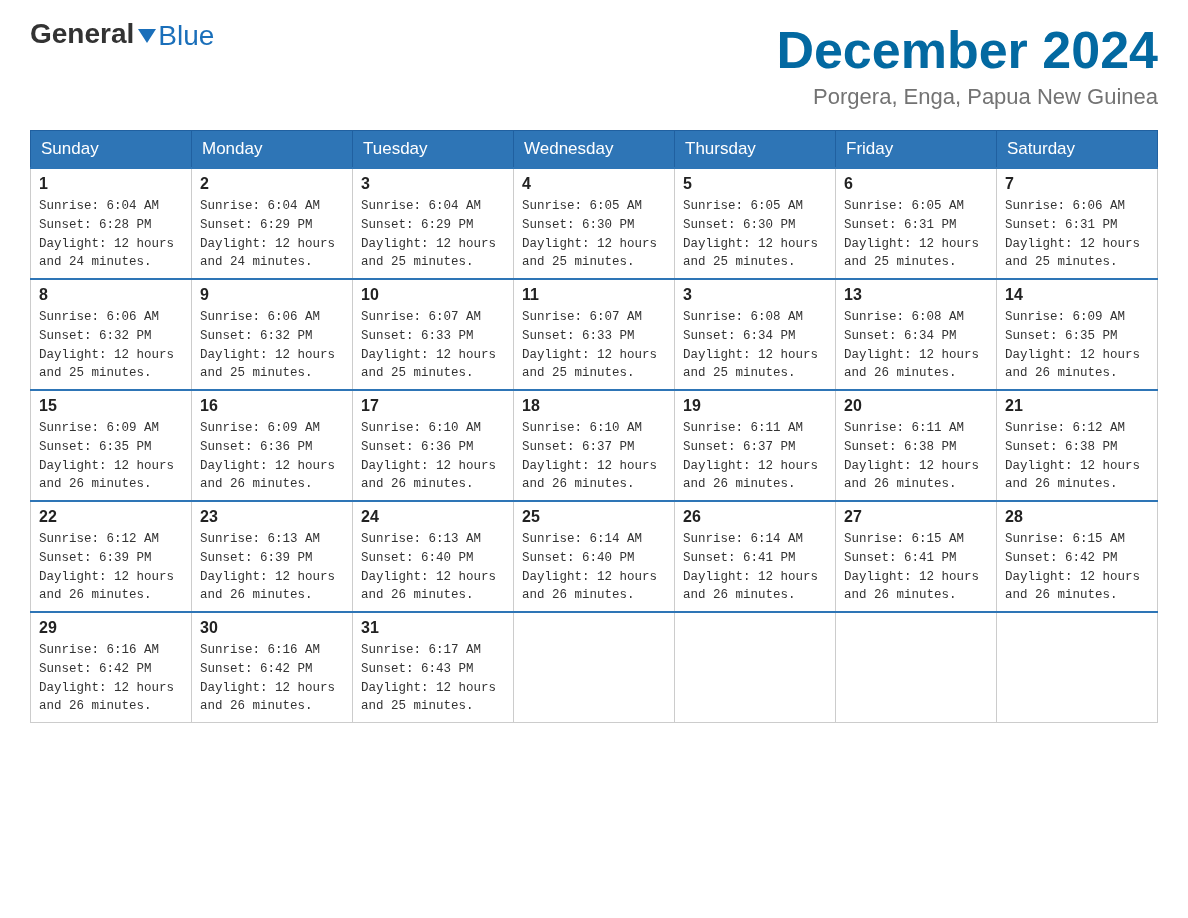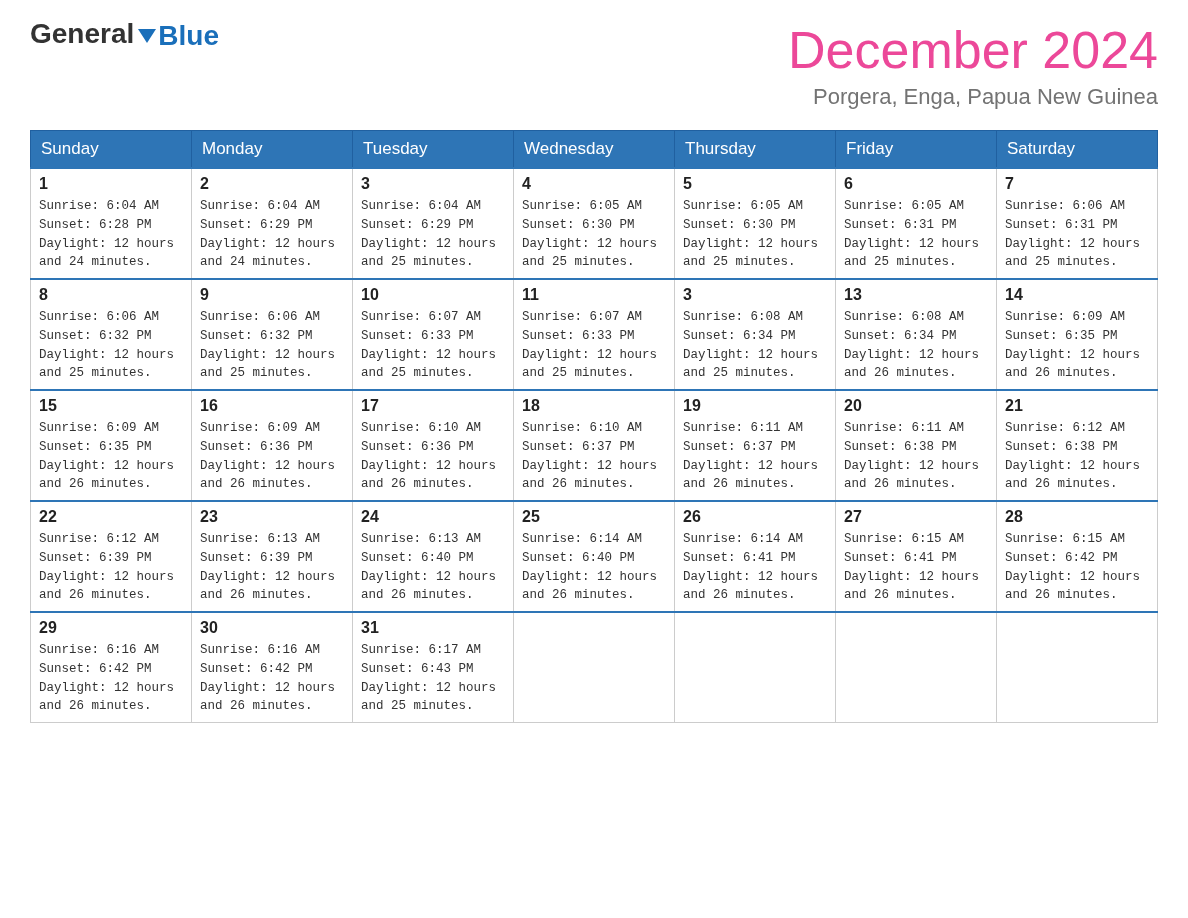--- a/index.html
+++ b/index.html
@@ -22,30 +22,30 @@
       align-items: flex-start;
     }
     .logo-text {
       font-size: 28px;
       font-weight: bold;
       color: #333;
       line-height: 1;
     }
     .logo-line2 {
       font-size: 28px;
-      font-weight: bold;
+      font-weight: normal;
       color: #1a6fba;
     }
     .title-block {
       text-align: right;
     }
     .month-title {
       font-size: 52px;
-      font-weight: normal;
-      color: #ec4899;
+      font-weight: bold;
+      color: #0369a1;
     }
     .location-title {
       font-size: 22px;
       color: #737373;
       margin-top: 4px;
     }
     .calendar {
       width: 100%;
       border-collapse: collapse;
       border: 1px solid #aaa;

